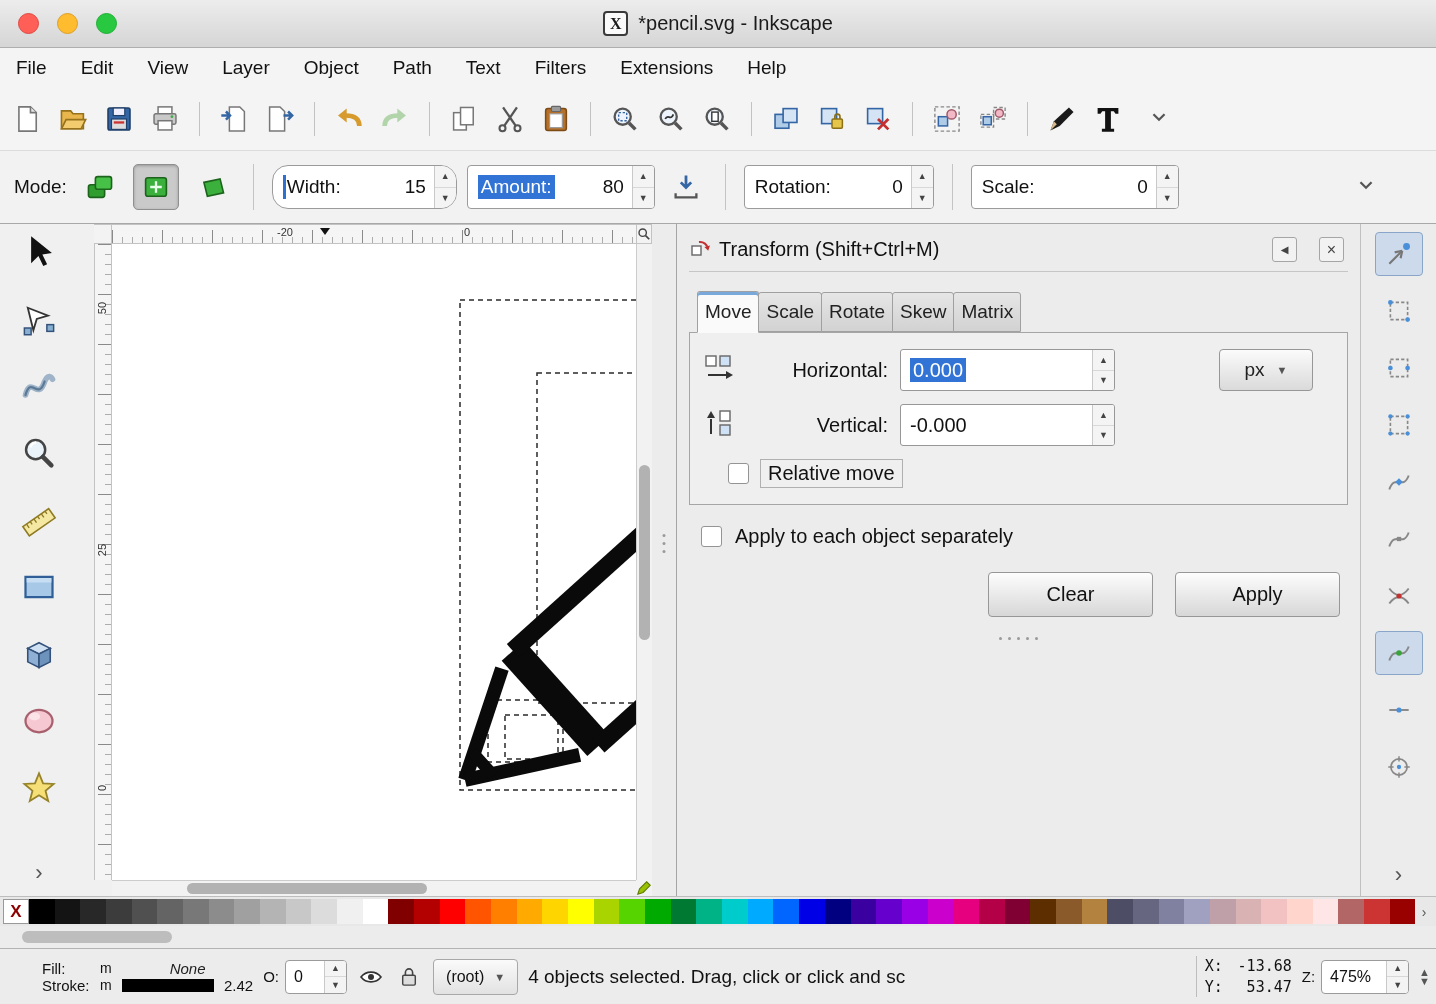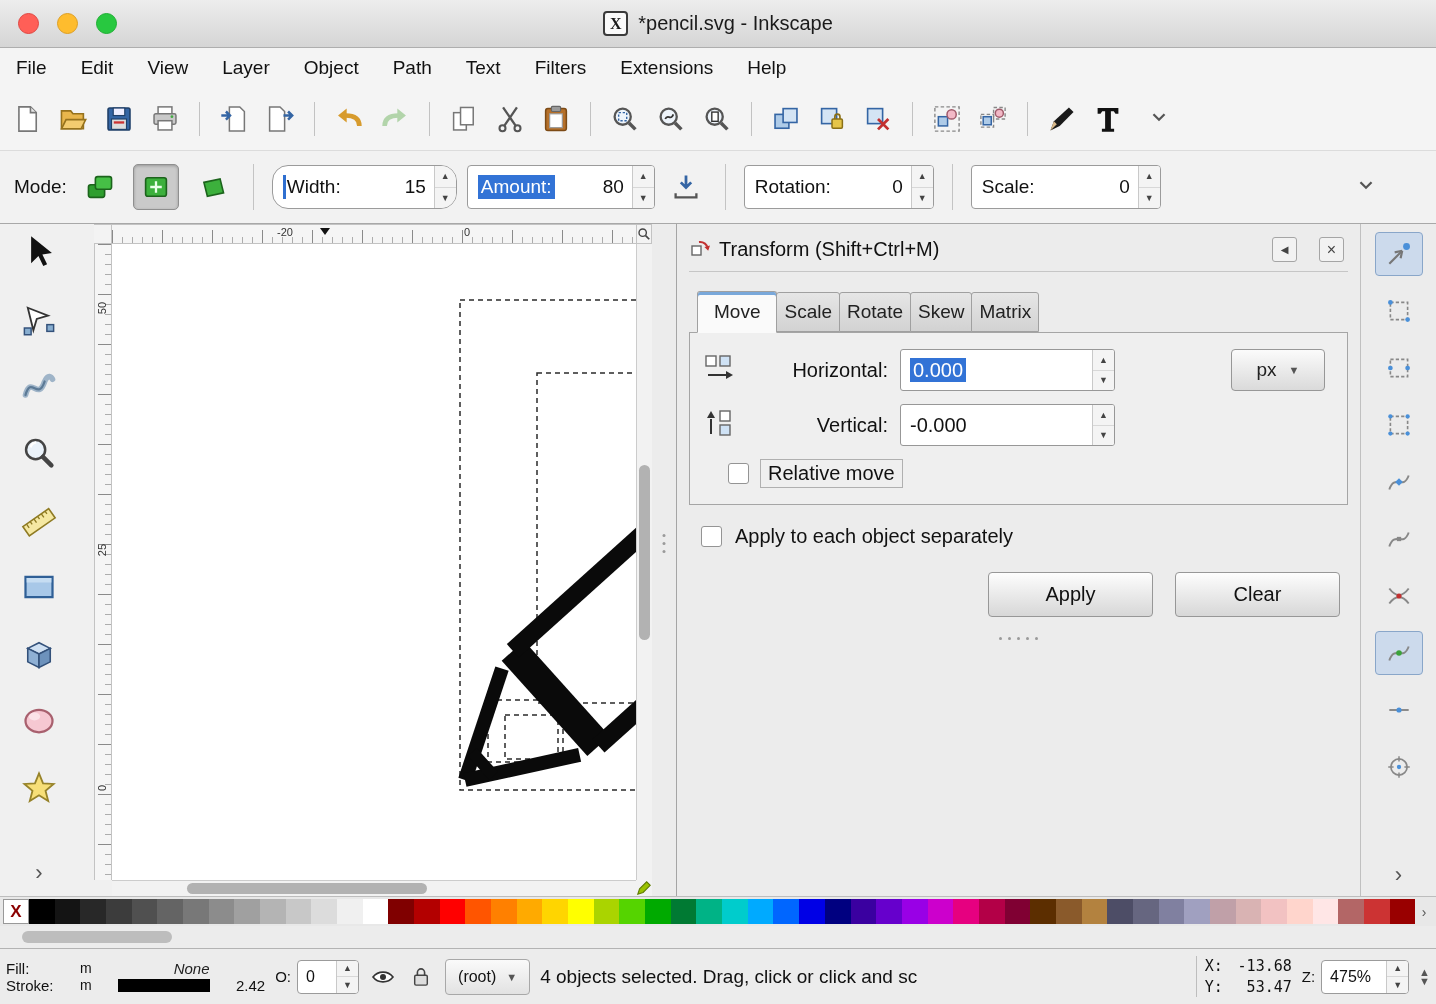--- a/index.html
+++ b/index.html
@@ -33,21 +33,21 @@
   .modebtn.selected{background:#cacaca;border:1px solid #8f8f8f;box-shadow:inset 0 1px 3px rgba(0,0,0,.25);}
   .osep{width:1px;height:46px;background:#c4c4c4;margin:0 8px;}
   .spinbox{display:flex;align-items:center;background:#fff;border:1px solid #9b9b9b;border-radius:4px;height:44px;padding-left:10px;overflow:hidden;}
   .spinbox .slbl{font-size:19px;white-space:nowrap;display:flex;align-items:center;}
   .spinbox .sval{margin-left:auto;padding-right:8px;font-size:19px;}
   .spincol{width:22px;align-self:stretch;border-left:1px solid #c9c9c9;display:flex;flex-direction:column;background:#f4f4f4;}
   .spincol span{flex:1;display:flex;align-items:center;justify-content:center;font-size:9px;color:#444;border-bottom:1px solid #d8d8d8;}
   .spincol span:last-child{border-bottom:none;}
   .caret{display:inline-block;width:3px;height:24px;background:#2f6fd0;margin-right:1px;}
   .hl{background:#3273d6;color:#fff;padding:1px 3px;}
-  .w-width{width:185px;border-radius:16px;} .w-amount{width:188px;} .w-rot{width:190px;} .w-scale{width:190px;justify-content:center;}
+  .w-width{width:185px;border-radius:16px;} .w-amount{width:188px;} .w-rot{width:190px;} .w-scale{width:208px;justify-content:center;}
   .options-chevron{margin-left:auto;margin-right:44px;color:#555;}
 
   
   .main{flex:1;display:flex;min-height:0;}
 
   .toolbox{flex:0 0 78px;background:#f0f0f0;display:flex;flex-direction:column;align-items:center;padding:8px 0 10px;gap:27px;}
   .toolbtn{width:52px;height:40px;display:flex;align-items:center;justify-content:center;border-radius:4px;}
   .toolbox-expander{margin-top:auto;color:#555;font-size:22px;}
 
   .canvas-area{flex:0 0 574px;background:#f0f0f0;display:grid;grid-template-columns:16px 18px 1fr 16px;grid-template-rows:20px 1fr 16px;}
@@ -79,27 +79,27 @@
   
   .panel{flex:1;background:#ececec;border-left:1px solid #a5a5a5;padding:4px 12px 0 12px;display:flex;flex-direction:column;}
   .panel-header{height:44px;display:flex;align-items:center;gap:6px;border-bottom:1px solid #c6c6c6;}
   .panel-title{font-size:20px;}
   .panel-btns{margin-left:auto;display:flex;gap:22px;margin-right:4px;}
   .pbtn{width:25px;height:25px;border:1px solid #a5a5a5;border-radius:3px;background:#f2f2f2;display:flex;align-items:center;justify-content:center;color:#444;}
   .pbtn.back{font-size:10px;}
   .pbtn.close{font-size:16px;}
   .tabs{display:flex;align-items:flex-end;padding-left:8px;margin-top:18px;}
   .tab{padding:8px 7px;font-size:19px;background:linear-gradient(#e6e6e6,#d2d2d2);border:1px solid #a0a0a0;margin-right:-1px;color:#222;border-radius:3px 3px 0 0;}
-  .tab.active{background:#fafafa;box-shadow:inset 0 3px 0 #79a8da;position:relative;top:1px;z-index:3;padding:9px 16px;border-bottom:1px solid #fafafa;}
+  .tab.active{background:#fafafa;box-shadow:inset 0 3px 0 #79a8da;position:relative;top:1px;z-index:3;padding:9px 7px;border-bottom:1px solid #fafafa;}
   .frame{border:1px solid #a5a5a5;background:#efefef;padding:16px 14px 14px;z-index:1;}
   .trow{display:flex;align-items:center;gap:12px;margin-bottom:13px;}
   .tlabel{width:138px;text-align:right;font-size:20px;}
   .tinput{width:215px;height:42px;background:#fff;border:1px solid #979797;border-radius:3px;display:flex;align-items:center;padding-left:9px;font-size:20px;overflow:hidden;}
   .tinput .tval{flex:1;}
-  .unit-dd{margin-left:auto;margin-right:8px;width:94px;height:42px;background:linear-gradient(#fbfbfb,#dadada);border:1px solid #979797;border-radius:4px;display:flex;align-items:center;justify-content:center;gap:12px;font-size:19px;color:#222;}
+  .unit-dd{margin-left:auto;margin-right:20px;width:94px;height:42px;background:linear-gradient(#fbfbfb,#dadada);border:1px solid #979797;border-radius:4px;display:flex;align-items:center;justify-content:center;gap:12px;font-size:19px;color:#222;}
   .dd-arrow{font-size:11px;color:#555;}
   .checkbox{width:21px;height:21px;background:#fff;border:1px solid #949494;border-radius:3px;flex:0 0 auto;}
   .chkrow{display:flex;align-items:center;gap:11px;margin:4px 0 2px 24px;}
   .rel-label{font-size:20px;border:1px solid #b0b0b0;padding:2px 7px;}
   .applyeach{display:flex;align-items:center;gap:13px;margin:20px 0 0 12px;font-size:20px;}
   .btnrow{display:flex;justify-content:flex-end;gap:22px;margin-top:24px;padding-right:8px;}
   .btn{min-width:165px;height:45px;font-size:20px;border:1px solid #979797;border-radius:4px;background:linear-gradient(#fdfdfd,#d7d7d7);display:flex;align-items:center;justify-content:center;}
   .panel-grip{align-self:center;display:flex;gap:6px;margin-top:20px;}
   .panel-grip i{width:3px;height:3px;border-radius:50%;background:#9a9a9a;}
 
@@ -113,21 +113,21 @@
   .palette{flex:0 0 30px;background:#e8e8e8;border-top:1px solid #bdbdbd;display:flex;align-items:stretch;padding:2px 3px;}
   .swatch-none{flex:0 0 26px;background:#fff;border:1px solid #999;color:#8b0000;display:flex;align-items:center;justify-content:center;font-weight:bold;font-size:17px;}
   .swatches{flex:1;display:flex;}
   .swatch{flex:1 1 0;}
   .palette-chevron{flex:0 0 18px;display:flex;align-items:center;justify-content:center;color:#555;font-size:14px;}
   .palette-scroll{flex:0 0 22px;background:#ececec;position:relative;}
   .pthumb{position:absolute;left:22px;top:5px;height:12px;width:150px;background:#bdbdbd;border-radius:6px;}
 
   
   .statusbar{flex:0 0 56px;background:#ececec;border-top:1px solid #b3b3b3;display:flex;align-items:center;padding:0 6px;gap:10px;font-size:15px;}
-  .fs{display:grid;grid-template-columns:52px 16px 96px auto;grid-template-rows:1fr 1fr;column-gap:22px;align-items:center;flex:0 0 auto;}
+  .fs{display:grid;grid-template-columns:52px 16px 96px auto;grid-template-rows:1fr 1fr;column-gap:6px;align-items:center;flex:0 0 auto;margin-left:36px;}
   .fsl{font-size:15px;}
   .fsm{font-size:14px;}
   .fsv{font-style:italic;text-align:center;color:#222;}
   .stroke-swatch{width:92px;height:13px;background:#000;display:inline-block;}
   .fsw{font-size:15px;}
   .ogrp{display:flex;align-items:center;gap:6px;}
   .ospin{width:62px;height:34px;background:#fff;border:1px solid #9b9b9b;border-radius:4px;display:flex;align-items:center;padding-left:8px;font-size:16px;overflow:hidden;}
   .ospin .sval{flex:1;}
   .sb-icon{display:flex;align-items:center;justify-content:center;width:28px;height:30px;}
   .layer-dd{height:36px;background:linear-gradient(#fafafa,#e2e2e2);border:1px solid #a8a8a8;border-radius:4px;display:flex;align-items:center;gap:10px;padding:0 12px;font-size:16px;}
@@ -570,22 +570,22 @@
         <div class="chkrow">
           <span class="checkbox"></span>
           <span class="rel-label">Relative move</span>
         </div>
       </div>
       <div class="applyeach">
         <span class="checkbox"></span>
         <span>Apply to each object separately</span>
       </div>
       <div class="btnrow">
+        <span class="btn">Clear</span>
         <span class="btn">Apply</span>
-        <span class="btn">Clear</span>
       </div>
       <div class="panel-grip">
           <i></i>
           <i></i>
           <i></i>
           <i></i>
           <i></i>
         </div>
     </div>
 

